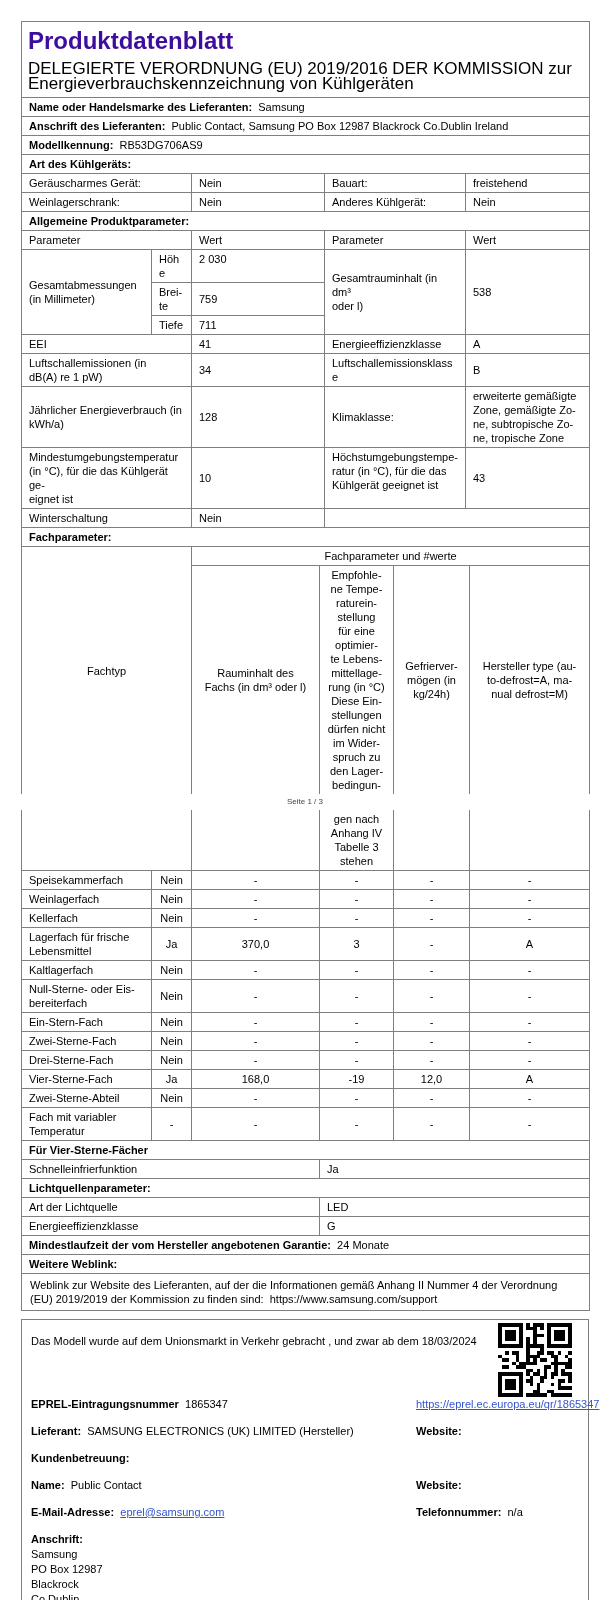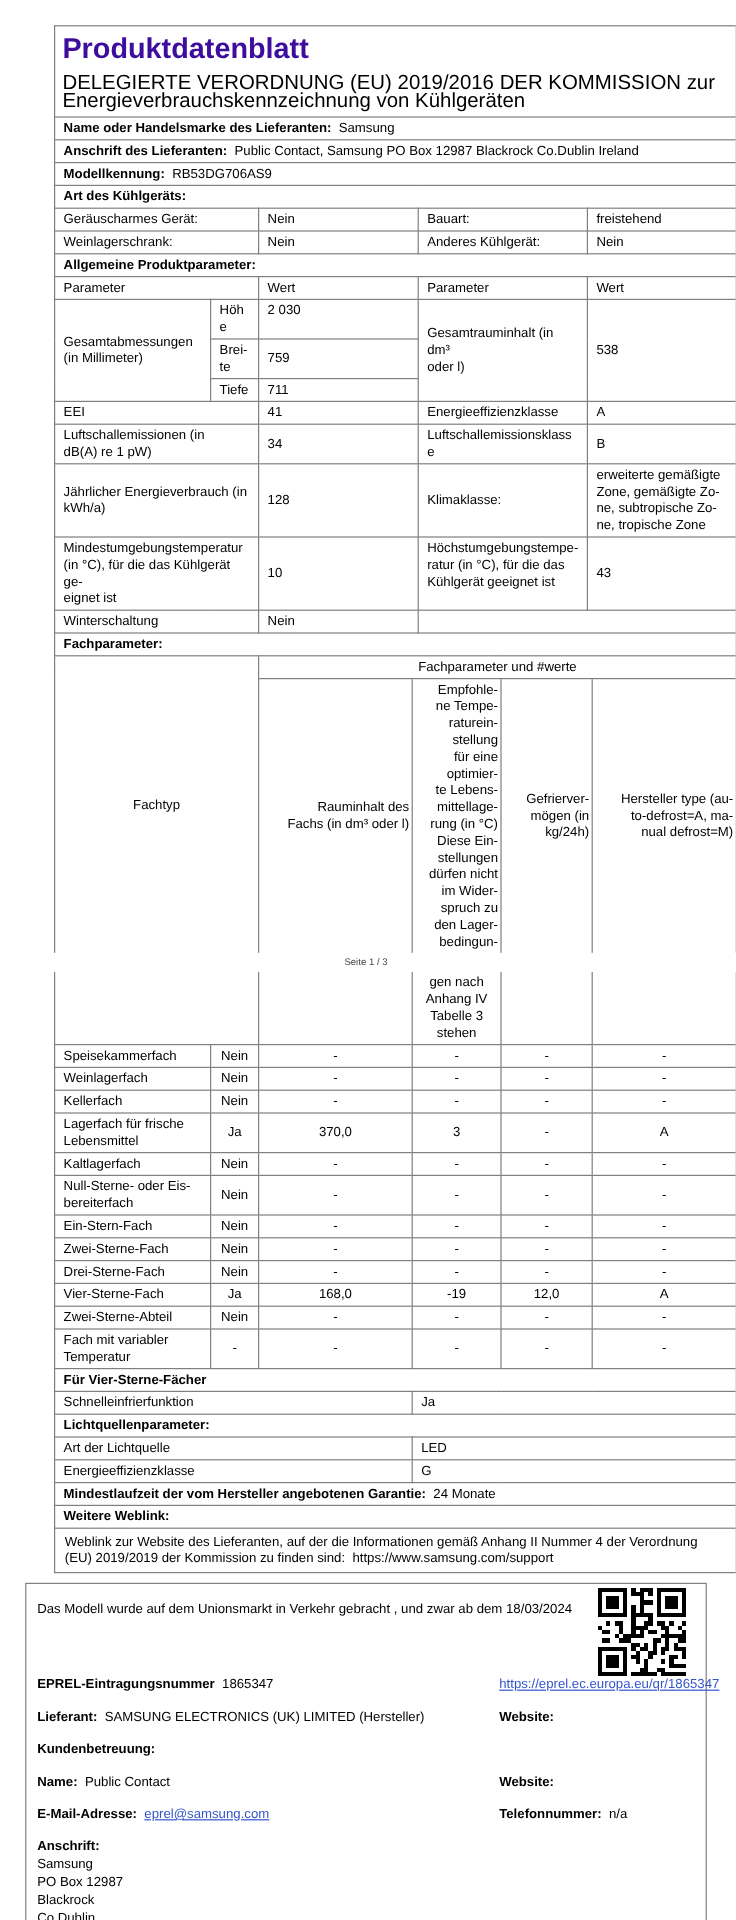--- a/index.html
+++ b/index.html
@@ -1,29 +1,29 @@
 <!DOCTYPE html>
 <html><head>
 <meta charset="utf-8">
 <style>
   html,body{margin:0;padding:0;background:#ffffff;}
   body{width:613px;height:1600px;position:relative;font-family:"Liberation Sans",sans-serif;font-size:11px;color:#000;}
   .doc{position:absolute;left:21px;top:21px;width:568px;}
-  table{border-collapse:collapse;table-layout:fixed;width:568px;margin-left:24px;}
+  table{border-collapse:collapse;table-layout:fixed;width:568px;}
   td{border:1px solid #7f7f7f;padding:2px 7px;vertical-align:top;line-height:14px;font-size:11px;overflow:hidden;word-wrap:break-word;}
   .bold{font-weight:bold;}
   .pre{white-space:pre-line;}
   .vm{vertical-align:middle;}
   .center{text-align:center;padding:2px 2px;}
   .nb{border-bottom:none !important;}
   .nt{border-top:none !important;}
   .title-cell{padding:4px 6px 6px 6px;}
   .page-title{color:#3d0d9e;font-weight:bold;font-size:24px;line-height:30px;margin:0 0 5px 0;}
   .subtitle{font-size:17px;line-height:15px;}
-  .tall-row td{height:222px;text-align:right;}
+  .tall-row td{height:222px;}
   .cont-row td{height:48px;}
   .page-indicator{width:568px;text-align:center;font-size:8px;color:#444;padding:3px 1px 3px 0;line-height:10px;}
   .boxc{border:1px solid #7f7f7f;margin-top:8px;position:relative;padding:12px 9px 8px 9px;height:270px;}
   .market-line{margin:2px 0 48px 0;line-height:15px;width:460px;}
   .fc-row{display:grid;grid-template-columns:337px 1fr;margin-bottom:13px;line-height:14px;gap:48px;}
   .addr{line-height:15px;}
   a{color:#3355cc;text-decoration:underline;}
   .qr{position:absolute;top:3px;right:16px;width:74px;height:74px;}
   .qr svg{width:74px;height:74px;shape-rendering:crispEdges;}
 </style>

